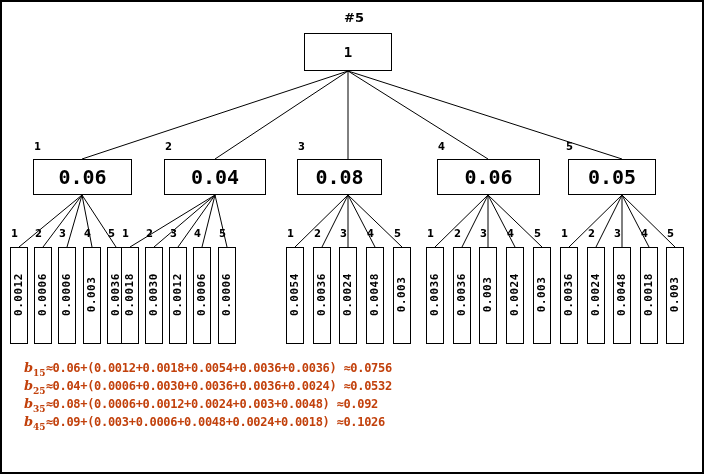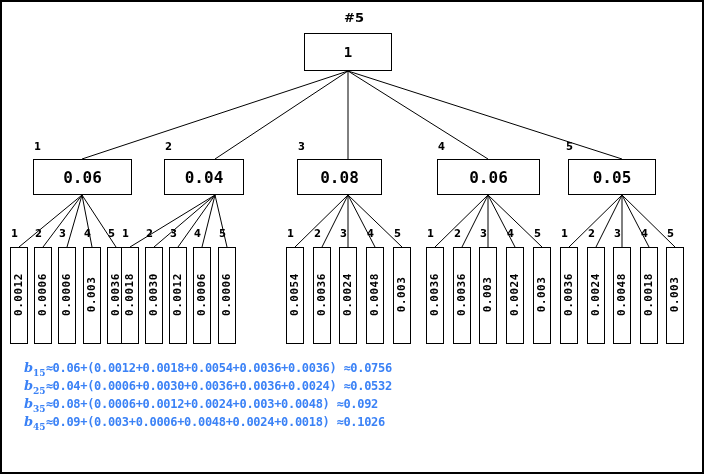--- a/index.html
+++ b/index.html
@@ -63,21 +63,21 @@
     position: absolute;
     top: 157px;
     height: 36px;
     border: 1px solid #000;
     background: #fff;
     display: flex;
     align-items: center;
     justify-content: center;
     font-family: "DejaVu Sans Mono", monospace;
     font-weight: bold;
-    font-size: 16px;
+    font-size: 20px;
     color: #000;
   }
   .l2-index {
     position: absolute;
     font-family: "DejaVu Sans", sans-serif;
     font-weight: bold;
     font-size: 10px;
     color: #000;
     top: 139px;
   }
@@ -124,21 +124,21 @@
     left: 22px;
     top: 357px;
     width: 660px;
   }
   .formula {
     height: 18px;
     line-height: 18px;
     white-space: nowrap;
     font-family: "DejaVu Sans Mono", monospace;
     font-size: 12.5px;
-    color: #3b82f6;
+    color: #c2410c;
   }
   .formula .lhs {
     font-family: "DejaVu Serif", serif;
     font-weight: bold;
     font-style: italic;
     font-size: 13px;
   }
   .formula .lhs sub {
     font-size: 9px;
     font-style: normal;
@@ -202,21 +202,21 @@
 
     <div class="node-root">1</div>
 
     <div class="l2-index" style="left:32px">1</div>
     <div class="l2-index" style="left:163px">2</div>
     <div class="l2-index" style="left:296px">3</div>
     <div class="l2-index" style="left:436px">4</div>
     <div class="l2-index" style="left:564px">5</div>
 
     <div class="node-l2" style="left:31px;  width:99px">0.06</div>
-    <div class="node-l2" style="left:162px; width:80px">0.04</div>
+    <div class="node-l2" style="left:162px; width:102px">0.04</div>
     <div class="node-l2" style="left:295px; width:85px">0.08</div>
     <div class="node-l2" style="left:435px; width:103px">0.06</div>
     <div class="node-l2" style="left:566px; width:88px">0.05</div>
 
     <div class="leaf-index" style="left:9px">1</div>
     <div class="leaf-index" style="left:33px">2</div>
     <div class="leaf-index" style="left:57px">3</div>
     <div class="leaf-index" style="left:82px">4</div>
     <div class="leaf-index" style="left:106px">5</div>
 

